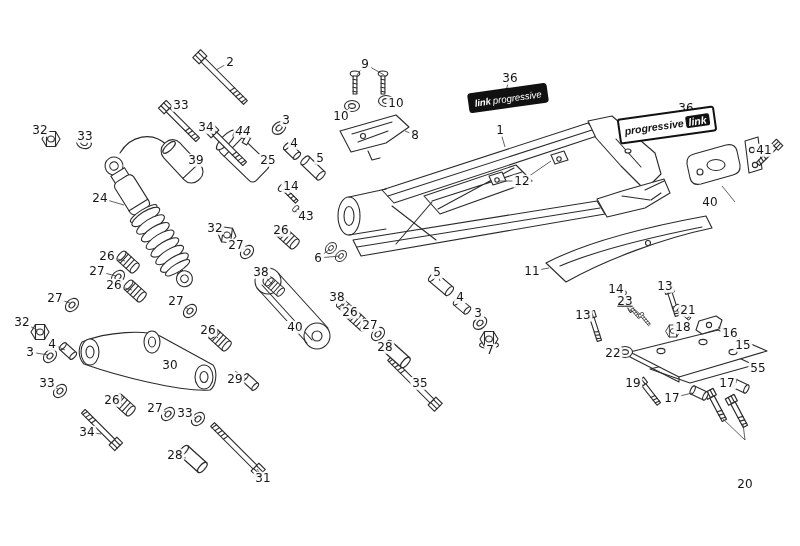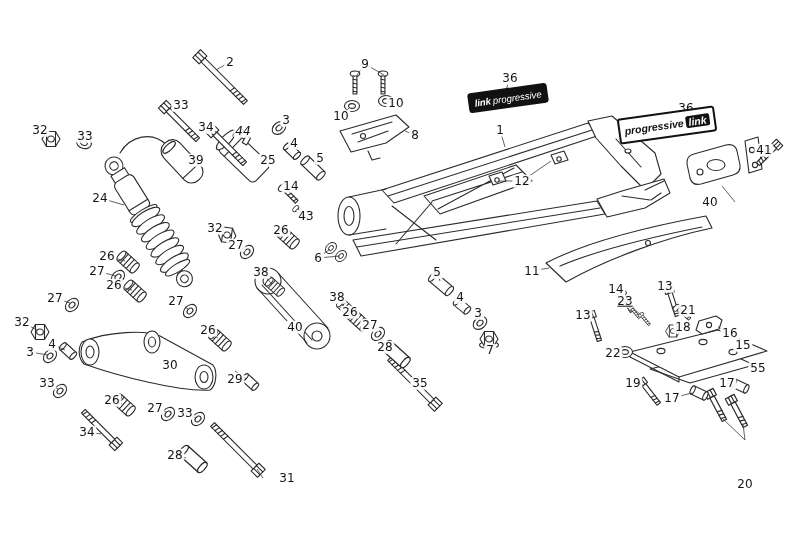--- a/index.html
+++ b/index.html
@@ -423,21 +423,21 @@
       <div class="part-label" style="left: 758px; top: 368px;">55</div>
       <div class="part-label" style="left: 633px; top: 383px;">19</div>
       <div class="part-label" style="left: 672px; top: 398px;">17</div>
       <div class="part-label" style="left: 727px; top: 383px;">17</div>
       <div class="part-label" style="left: 47px; top: 383px;">33</div>
       <div class="part-label" style="left: 112px; top: 400px;">26</div>
       <div class="part-label" style="left: 155px; top: 408px;">27</div>
       <div class="part-label" style="left: 185px; top: 413px;">33</div>
       <div class="part-label" style="left: 87px; top: 432px;">34</div>
       <div class="part-label" style="left: 175px; top: 455px;">28</div>
-      <div class="part-label" style="left: 263px; top: 478px; margin-left: 24px;">31</div>
+      <div class="part-label" style="left: 263px; top: 478px;">31</div>
       <div class="part-label" style="left: 745px; top: 440px; margin-top: 44px;">20</div>
       <div class="part-label" style="left: 52px; top: 344px;">4</div>
     </div>
 
   <div class="decal decal-top">
     <span>link</span>
       <span class="accent">progressive</span>
   </div>
   <div class="decal decal-right">
     <span>progressive</span>

